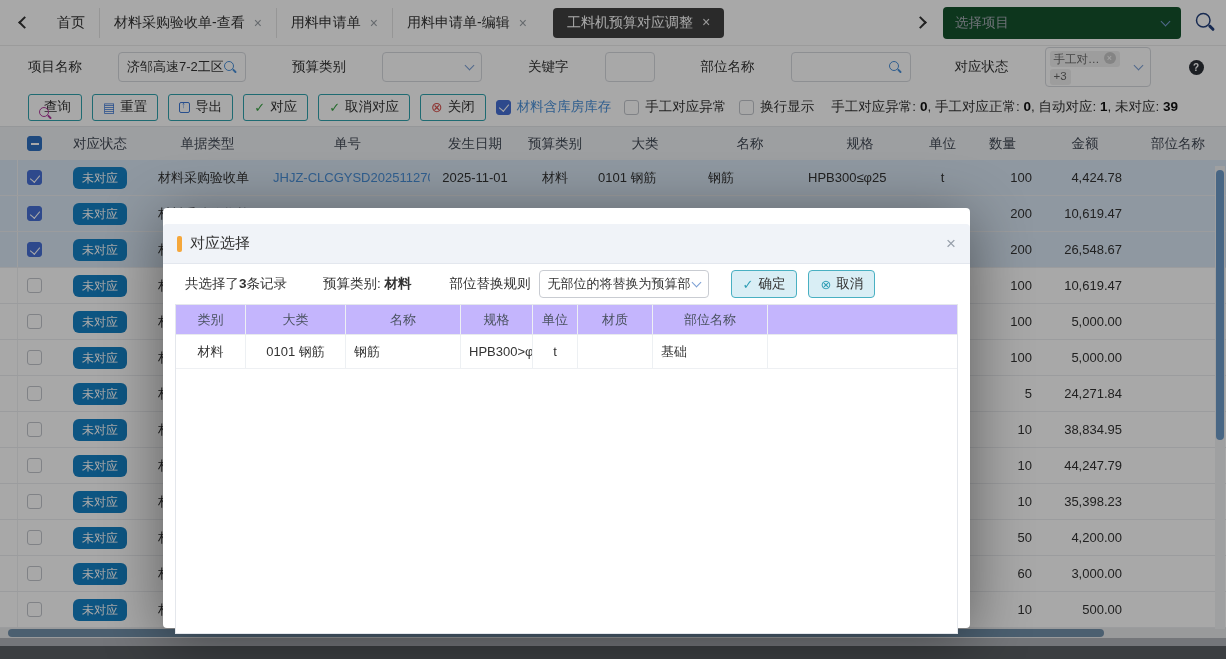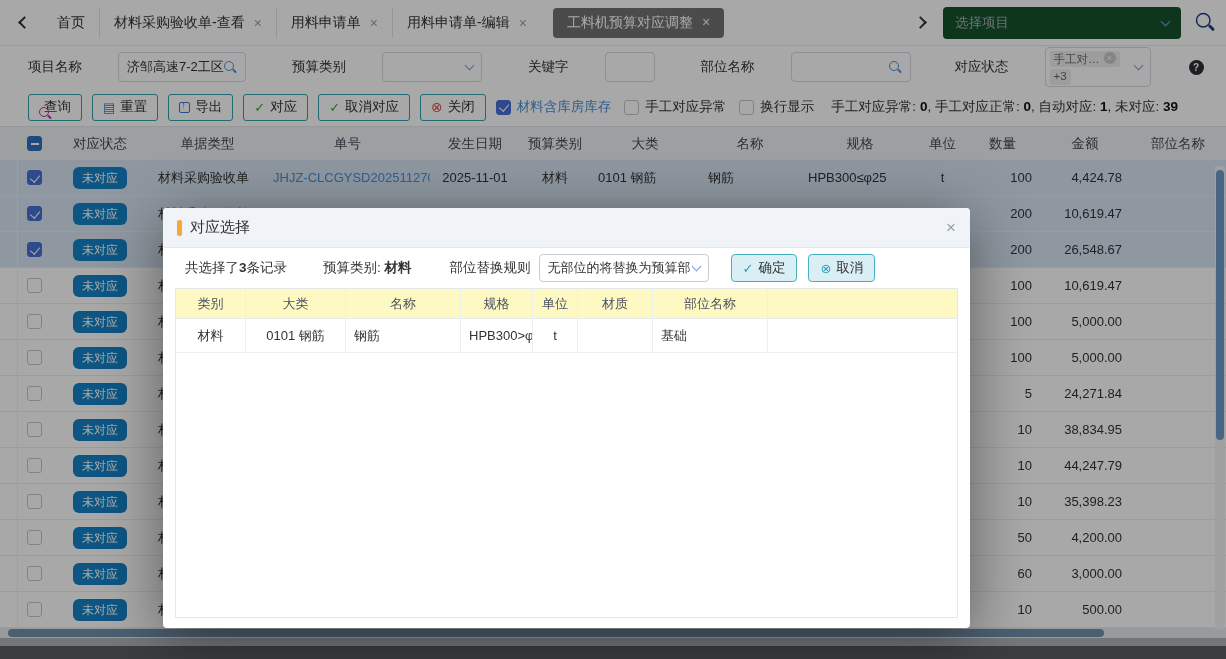--- a/index.html
+++ b/index.html
@@ -6,21 +6,21 @@
   body { font-family: "Liberation Sans", "DejaVu Sans", sans-serif; background:#555; }
   .stage { position:relative; width:1226px; height:659px; background:#fff; overflow:hidden; font-size:13px; color:#333; }
 
   
   .topbar { height:46px; display:flex; align-items:center; padding:0 14px; background:#fff; border-bottom:1px solid #ececec; }
   .nav-chev { width:9px; height:9px; border-left:2px solid #333; border-bottom:2px solid #333; transform:rotate(45deg); margin:0 14px 0 6px; cursor:pointer; }
   .nav-chev.right { transform:rotate(225deg); margin:0 18px 0 8px; }
   .tabs { display:flex; align-items:center; height:100%;justify-content:center; }
   .tab { display:flex; align-items:center; height:30px; padding:0 14px; font-size:14px; color:#333; cursor:pointer; border-left:1px solid #e4e4e4; white-space:nowrap; }
   .tab:first-child { border-left:none; }
-  .tab.active { background:#737373; color:#fff; border-radius:4px; border-left:none; margin-left:12px;font-family:Liberation Mono, monospace; }
+  .tab.active { background:#404040; color:#fff; border-radius:4px; border-left:none; margin-left:12px;font-family:Liberation Mono, monospace; }
   .tab-x { margin-left:9px; color:#9aa0a6; font-size:14px; line-height:1; }
   .tab.active .tab-x { color:rgba(255,255,255,.9); }
   .topbar-spacer { flex:1; }
   .proj-select { width:238px; height:32px; background:#14532d; border-radius:4px; display:flex; align-items:center; padding:0 12px; }
   .proj-ph { color:#a7adb5; font-size:13.5px; flex:1; }
   .chev { width:7px; height:7px; border-right:1.6px solid #7b9fd4; border-bottom:1.6px solid #7b9fd4; transform:rotate(45deg); margin-top:-3px; flex:none; }
   .mag { position:relative; width:13px; height:13px; flex:none; }
   .mag::before { content:""; position:absolute; left:0; top:0; width:8px; height:8px; border:1.6px solid currentColor; border-radius:50%; }
   .mag::after { content:""; position:absolute; left:8.2px; top:9px; width:5px; height:1.8px; background:currentColor; transform:rotate(45deg); border-radius:1px; }
   .mag-top { color:#24407c; margin-left:18px; transform:scale(1.5); transform-origin:center; cursor:pointer; }
@@ -85,34 +85,34 @@
   .hscroll { height:10px; background:#e9eaec; position:relative; }
   .hthumb { position:absolute; left:8px; top:1px; width:1096px; height:8px; border-radius:4px; background:#7290ab; }
   .vscroll { position:absolute; right:1px; top:166px; width:10px; height:463px; background:#f2f3f5; z-index:5; }
   .vthumb { position:absolute; left:1px; top:4px; width:8px; height:270px; border-radius:4px; background:#6e9cc9; }
   .strip1 { height:8px; background:#b0b4b9; }
   .strip2 { height:13px; background:#5a5e63; }
 
   
   .overlay { position:absolute; inset:0; background:rgba(0,0,0,.34); z-index:10; }
   .modal { position:absolute; left:163px; top:208px; width:807px; height:420px; background:#fff; border-radius:4px; z-index:20; box-shadow:0 10px 60px rgba(0,0,0,.45); }
-  .mhead { height:40px; display:flex; align-items:center; padding:0 14px; background:#f0f3f8; border-bottom:1px solid #e3e7ee; border-radius:4px 4px 0 0; }
+  .mhead { height:40px; display:flex; align-items:center; padding:0 14px; background:#f0f3f8; border-bottom:1px solid #e3e7ee; border-radius:4px 4px 0 0;margin-top:16px; }
   .obar { width:5px; height:16px; background:#f5a73b; border-radius:2px; flex:none; }
   .mtitle { font-size:15px; color:#333; margin-left:8px; font-weight:500; }
   .mclose { margin-left:auto; color:#98a0ab; font-size:17px; cursor:pointer; line-height:1; }
   .mtool { height:40px; display:flex; align-items:center; padding:0 22px; white-space:nowrap; }
   .mtool .txt { font-size:13.5px; color:#333; }
   .mtool b { font-weight:bold; }
   .rule-select { width:170px; height:28px; border:1px solid #c9ccd2; border-radius:4px; display:flex; align-items:center; padding:0 8px; margin-left:8px; }
   .rule-select .fval { font-size:13px; }
   .mbtn { display:flex; align-items:center; gap:5px; height:28px; padding:0 11px; background:#d9eef5; border:1px solid #49b0c2; border-radius:4px; font-size:13.5px; color:#333; cursor:pointer; font-family:inherit; }
   .mbtn .mic { color:#2f9eb5; font-size:13px; }
   .mgrid { margin:0 12px; height:330px; border:1px solid #e4e7ec; background:#fff; overflow:hidden; }
   .mrow { display:flex; }
-  .mrow.mh { height:30px; background:#fef9c3; border-bottom:1px solid #e8eaee; }
+  .mrow.mh { height:30px; background:#c4b5fd; border-bottom:1px solid #e8eaee; }
   .mrow.md { height:34px; border-bottom:1px solid #eef0f3; }
   .mcell { padding:0 8px; display:flex; align-items:center; overflow:hidden; white-space:nowrap; border-right:1px solid #edf0f3; flex:none; }
   .mh .mcell { justify-content:center; color:#4a5260; font-size:13px; }
   .mc0 { width:70px; } .mc1 { width:100px; } .mc2 { width:115px; } .mc3 { width:72px; }
   .mc4 { width:45px; } .mc5 { width:75px; } .mc6 { width:115px; }
   .md .mc0, .md .mc1, .md .mc4 { justify-content:center; }
 </style>
 </head>
 <body>
 

